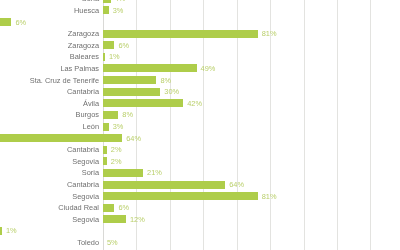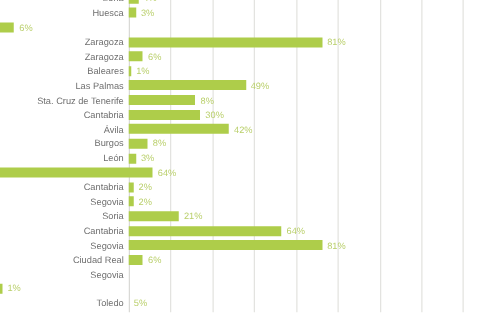--- a/index.html
+++ b/index.html
@@ -192,20 +192,24 @@
       </div>
       <div class="row">
         <div class="row-label">Ciudad Real</div>
         <div class="bar-area">
           <div class="bar" style="width: 11.46px; background: rgb(174, 205, 74);"></div>
           <span class="bar-value">6%</span>
         </div>
       </div>
       <div class="row">
         <div class="row-label">Segovia</div>
+        <div class="bar-area">
+          <div class="bar" style="width: 22.92px; background: rgb(174, 205, 74);"></div>
+          <span class="bar-value">12%</span>
+        </div>
       </div>
       <div class="row">
         <div class="bar-area">
           <div class="bar" style="width: 1.91px; background: rgb(174, 205, 74);"></div>
           <span class="bar-value">1%</span>
         </div>
       </div>
       <div class="row">
         <div class="row-label">Toledo</div>
         <div class="bar-area">

